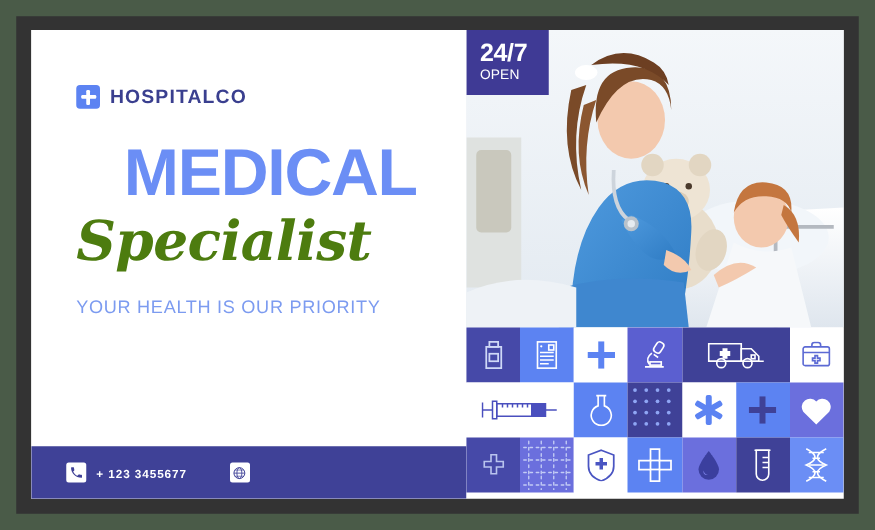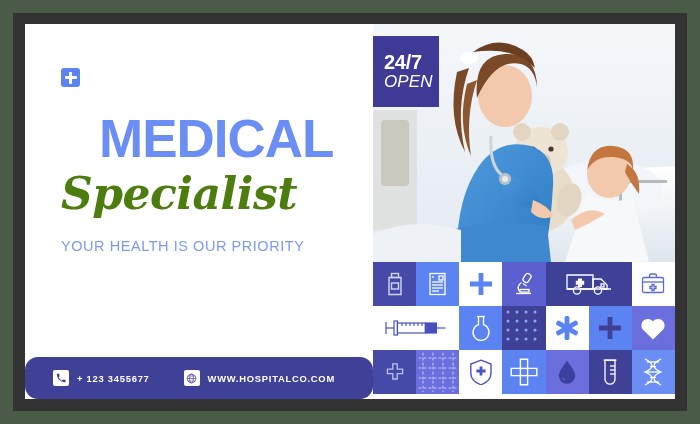--- a/index.html
+++ b/index.html
@@ -64,21 +64,21 @@
   .body-copy{
     position:absolute;left:36px;top:245px;width:288px;
     font-size:9.4px;line-height:1.72;color:#4a57b5;
     letter-spacing:0.05px;
   }
 
   
   .footer{
     position:absolute;left:0;bottom:0;width:348px;height:42px;
     background:#3f4197;
-    display:flex;align-items:center;border-radius:13px;
+    display:flex;align-items:center;
   }
   .f-item{display:flex;align-items:center;gap:8px;}
   .f-item.phone{margin-left:28px;}
   .f-item.web{margin-left:34px;}
   .f-ico{
     width:16px;height:16px;background:#ffffff;border-radius:2px;
     display:flex;align-items:center;justify-content:center;flex:none;
   }
   .f-ico svg{display:block;}
   .f-text{
@@ -91,28 +91,28 @@
     position:absolute;right:0;top:0;width:302px;height:100%;
     overflow:hidden;
   }
   .photo{
     position:absolute;left:0;top:0;width:302px;height:238px;
     overflow:hidden;background:#e9eef3;
   }
   .photo svg{position:absolute;left:0;top:0;}
 
   .badge{
-    position:absolute;left:0;top:12px;width:66px;height:71px;
+    position:absolute;left:0;top:0;width:66px;height:52px;
     background:#3f3a95;color:#ffffff;
     display:flex;flex-direction:column;justify-content:center;
     padding-left:11px;box-sizing:border-box;
     z-index:3;
   }
   .badge .b1{font-size:20px;font-weight:bold;line-height:1.05;letter-spacing:-0.3px;}
-  .badge .b2{font-size:17px;line-height:1.1;letter-spacing:0.1px;font-style:italic;}
+  .badge .b2{font-size:11px;line-height:1.1;letter-spacing:0.1px;}
 
   
   .grid{
     position:absolute;left:0;top:238px;width:302px;height:132px;
     display:grid;
     grid-template-columns:repeat(7,1fr);
     grid-template-rows:repeat(3,1fr);
   }
   .cell{
     position:relative;
@@ -126,20 +126,21 @@
 <body>
 
 <div class="stage">
   <div class="frame">
     <div class="poster">
 
       <div class="left">
 
         <div class="logo-row">
           <span class="logo-mark"></span>
+          <span class="logo-text">HOSPITALCO</span>
         </div>
 
         <div class="headline">MEDICAL</div>
 
         <div class="script">Specialist</div>
 
         <div class="tagline">YOUR HEALTH IS OUR PRIORITY</div>
 
 
         <div class="footer">
@@ -154,21 +155,20 @@
           <div class="f-item web">
             <span class="f-ico">
               <svg width="11" height="11" viewBox="0 0 24 24">
                 <circle cx="12" cy="12" r="9.5" fill="none" stroke="#3f4197" stroke-width="1.7"></circle>
                 <ellipse cx="12" cy="12" rx="4.3" ry="9.5" fill="none" stroke="#3f4197" stroke-width="1.5"></ellipse>
                 <line x1="2.5" y1="12" x2="21.5" y2="12" stroke="#3f4197" stroke-width="1.5"></line>
                 <line x1="4" y1="6.6" x2="20" y2="6.6" stroke="#3f4197" stroke-width="1.2"></line>
                 <line x1="4" y1="17.4" x2="20" y2="17.4" stroke="#3f4197" stroke-width="1.2"></line>
               </svg>
             </span>
-            <span class="f-text">WWW.HOSPITALCO.COM</span>
           </div>
         </div>
       </div>
 
       <div class="right">
 
         <div class="photo">
           <svg width="302" height="238" viewBox="0 0 302 238">
             <defs>
               <linearGradient id="wall" x1="0" y1="0" x2="0" y2="1">

